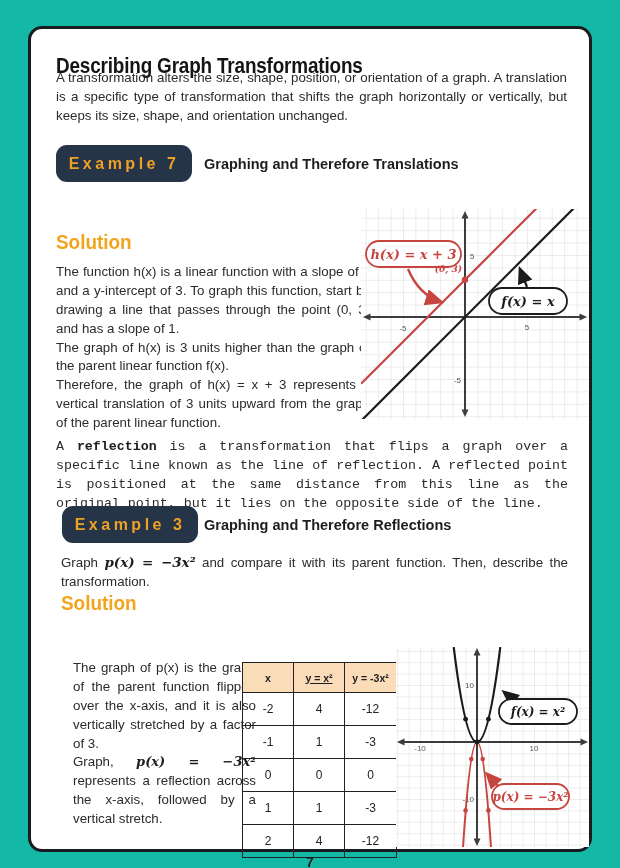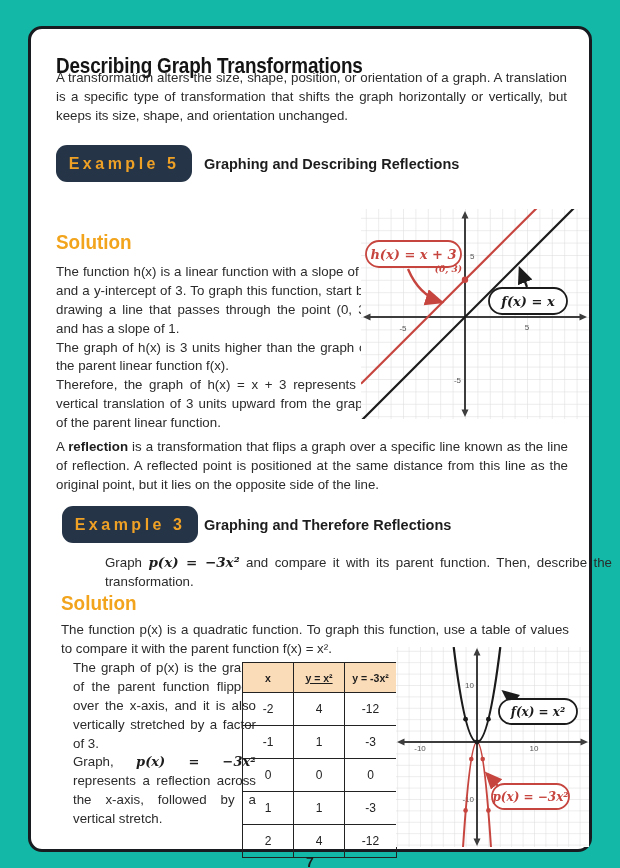--- a/index.html
+++ b/index.html
@@ -34,23 +34,23 @@
 <body>
 
 <div id="root">
   <div class="page">
 
     <div class="abs title" style="left:25px;top:25px;">Describing Graph Transformations</div>
 
     <div class="abs body" style="left:25px;top:40px;width:511px;">A transformation alters the size, shape, position, or orientation of a graph. A translation is a specific type of transformation that shifts the graph horizontally or vertically, but keeps its size, shape, and orientation unchanged.</div>
 
     <div class="abs badge" style="left:25px;top:116px;width:136px;height:37px;">
-      <span>Example 5</span>
-    </div>
-    <div class="abs exheading" style="left:173px;top:127px;">Graphing and Describing Reflections</div>
+      <span>Example 7</span>
+    </div>
+    <div class="abs exheading" style="left:173px;top:127px;">Graphing and Therefore Translations</div>
 
 
     <div class="abs solution" style="left:25px;top:201px;">Solution</div>
 
     <div class="abs" style="left:25px;top:234px;width:314px;">
       <div class="body">The function h(x) is a linear function with a slope of 1 and a y-intercept of 3. To graph this function, start by drawing a line that passes through the point (0, 3) and has a slope of 1.</div>
       <div class="body">The graph of h(x) is 3 units higher than the graph of the parent linear function f(x).</div>
       <div class="body">Therefore, the graph of h(x) = x + 3 represents a vertical translation of 3 units upward from the graph of the parent linear function.</div>
     </div>
 
@@ -90,36 +90,35 @@
       <path d="M47,60 Q58,86 80,93" fill="none" stroke="#C7453F" stroke-width="2.4" marker-end="url(#arR1)"></path>
       <rect x="5" y="32" width="95" height="26" rx="13" fill="#ffffff" stroke="#C7453F" stroke-width="1.8"></rect>
       <text class="mlbl redfill" x="52.5" y="50" text-anchor="middle">h(x) = x + 3</text>
       <text class="ptlbl" x="101" y="63" text-anchor="end">(0, 3)</text>
 
       <line x1="166" y1="78" x2="159" y2="60" stroke="#1b1b1b" stroke-width="2.2" marker-end="url(#arB1)"></line>
       <rect x="128" y="79" width="78" height="26" rx="13" fill="#ffffff" stroke="#1b1b1b" stroke-width="1.8"></rect>
       <text class="mlbl" x="167" y="97" text-anchor="middle">f(x) = x</text>
     </svg>
 
-    <div class="abs body" style="left:25px;top:409px;width:512px;">
+    <div class="abs body" style="left:25px;top:409px;width:512px;font-family:Liberation Mono, monospace;">
       <span>A </span><b>reflection</b><span> is a transformation that flips a graph over a specific line known as the line of reflection. A reflected point is positioned at the same distance from this line as the original point, but it lies on the opposite side of the line.</span>
     </div>
 
     <div class="abs badge" style="left:31px;top:477px;width:136px;height:37px;">
       <span>Example 3</span>
     </div>
     <div class="abs exheading" style="left:173px;top:488px;">Graphing and Therefore Reflections</div>
 
-    <div class="abs body" style="left:30px;top:524px;width:507px;margin-left:44px;">
+    <div class="abs body" style="left:30px;top:524px;width:507px;">
       <span>Graph </span><span class="math">p(x) = −3x²</span><span> and compare it with its parent function. Then, describe the transformation.</span>
     </div>
 
     <div class="abs solution" style="left:30px;top:562px;">Solution</div>
 
-    <div class="abs body" style="left:30px;top:592px;width:508px;">The function p(x) is a quadratic function. To graph this function, use a table of values to compare it with the parent function f(x) = x².</div>
 
     <div class="abs" style="left:30px;top:630px;width:183px;margin-left:12px;">
       <div class="body">The graph of p(x) is the graph of the parent function flipped over the x-axis, and it is also vertically stretched by a factor of 3.</div>
       <div class="body">
         <span>Graph, </span><span class="math" style="font-size:13px;">p(x) = −3x²</span><span> represents a reflection across the x-axis, followed by a vertical stretch.</span>
       </div>
     </div>
 
     <table class="vals abs" style="left:211px;top:633px;">
       <thead>

